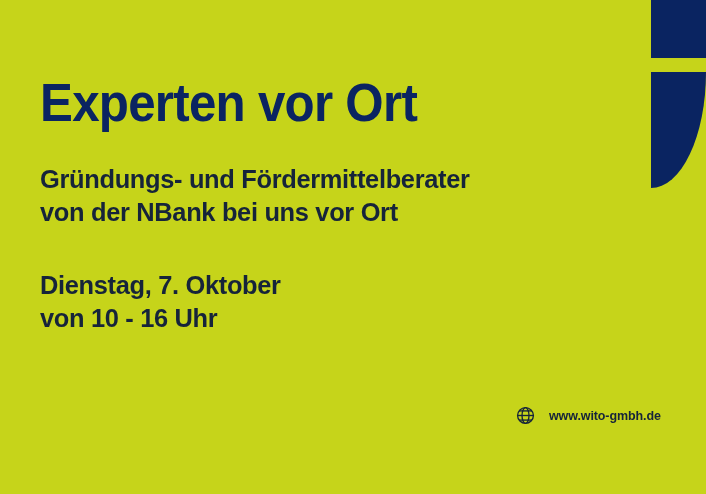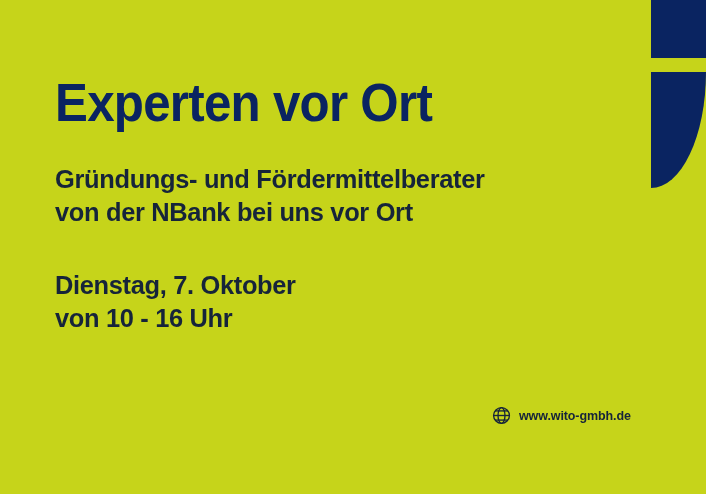--- a/index.html
+++ b/index.html
@@ -44,21 +44,21 @@
     top: 72px;
     width: 55px;
     height: 116px;
     background: #0a2461;
     border-bottom-right-radius: 55px 116px;
   }
 
   
   #content {
     position: absolute;
-    left: 55px;
+    left: 40px;
     top: 0;
     width: 600px;
     height: 396px;
   }
 
   #headline {
     position: absolute;
     left: 0;
     top: 74px;
     margin: 0;
@@ -100,25 +100,25 @@
     letter-spacing: -0.35px;
     white-space: nowrap;
     transform: scaleX(0.96);
     transform-origin: left top;
   }
   #datetime .ln { display: block; }
 
   
   #footer {
     position: absolute;
-    left: 492px;
+    left: 516px;
     top: 406px;
     display: flex;
     align-items: center;
-    gap: 8px;
+    gap: 14px;
   }
   #globe-icon {
     display: block;
     width: 19px;
     height: 19px;
     flex: 0 0 auto;
   }
   #site-url {
     font-size: 12.5px;
     font-weight: 700;

